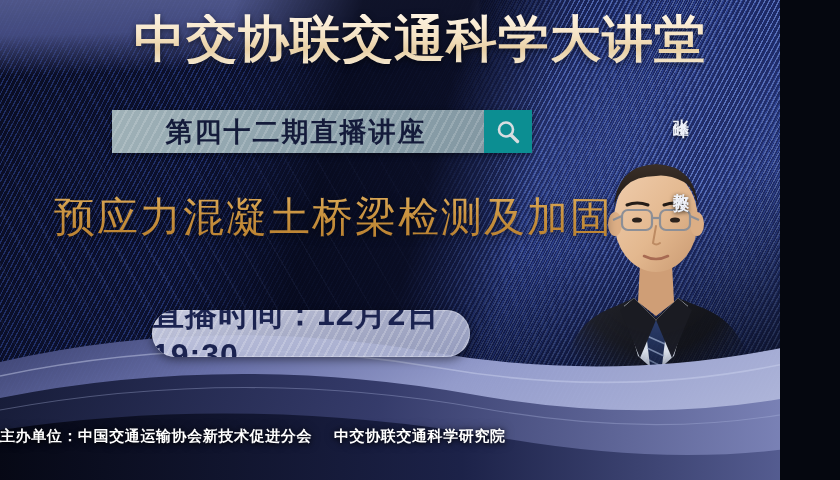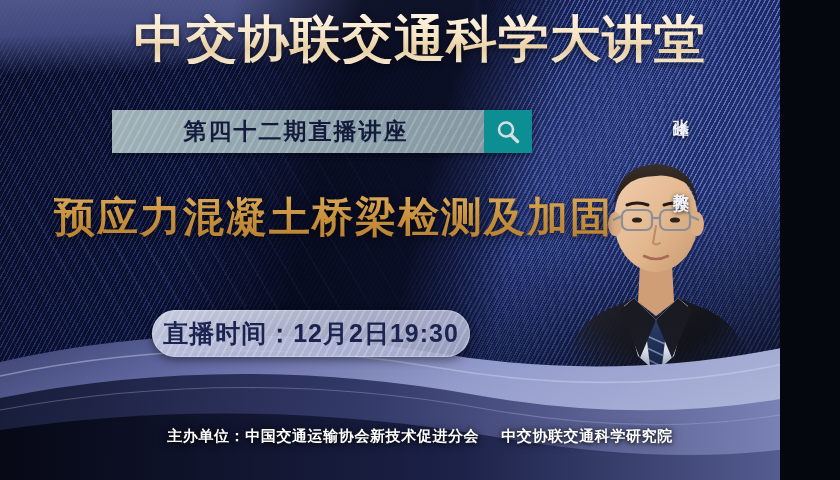--- a/index.html
+++ b/index.html
@@ -123,39 +123,39 @@
     content:""; position:absolute; inset:0;
     background-image: repeating-linear-gradient(
       118deg, rgba(255,255,255,0.00) 0px, rgba(255,255,255,0.00) 5px,
       rgba(255,255,255,0.16) 5px, rgba(255,255,255,0.16) 7px);
     pointer-events:none;
   }
   .sub-banner-text {
     flex: 1;
     display: flex; align-items: center; justify-content: center;
     color: #141b3a;
-    font-size: 23px;
+    font-size: 27px;
     font-weight: bold;
     letter-spacing: 2px;
     padding-right: 4px;
     position: relative; z-index: 1;
   }
   .sub-banner-icon {
     width: 48px;
     background: #0c8e92;
     display: flex; align-items: center; justify-content: center;
     position: relative; z-index: 1;
   }
   .sub-banner-icon svg { display:block; }
 
   
   .topic {
     position: absolute; left: 54px; top: 190px;
     font-size: 41px;
-    font-weight: bold;
+    font-weight: normal;
     letter-spacing: 2px;
     color: #c99340;
     background: linear-gradient(180deg, #dfae5c 0%, #c68f3c 52%, #b77e2e 100%);
     -webkit-background-clip: text;
     background-clip: text;
     -webkit-text-fill-color: transparent;
     filter: drop-shadow(0 2px 4px rgba(0,0,0,.6));
   }
 
   
@@ -170,21 +170,21 @@
   }
   .time-pill::before {
     content:""; position:absolute; inset:0;
     background-image: repeating-linear-gradient(
       118deg, rgba(255,255,255,0.00) 0px, rgba(255,255,255,0.00) 5px,
       rgba(255,255,255,0.20) 5px, rgba(255,255,255,0.20) 7px);
   }
   .time-pill-text {
     position: relative; z-index: 1;
     color: #1b2350;
-    font-size: 25px;
+    font-size: 32px;
     font-weight: bold;
     letter-spacing: 1px;
   }
 
   
   .v-col {
     position: absolute;
     writing-mode: vertical-rl;
     text-orientation: upright;
     font-weight: bold;
@@ -215,21 +215,21 @@
     right: 88px; top: 180px;
     font-size: 16px;
     letter-spacing: 3px;
     color: #eef1f8;
     filter: drop-shadow(0 1px 2px rgba(0,0,0,.75));
   }
 
   
   .footer {
     position: absolute; left: 0; top: 427px; width: 840px;
-    text-align: center;
+    text-align: left;
     color: #ffffff;
     font-size: 15px;
     font-weight: bold;
     letter-spacing: .6px;
     text-shadow: 0 1px 4px rgba(0,0,0,.85), 0 0 10px rgba(0,0,0,.5);
   }
   .footer .gap { display: inline-block; width: 22px; }
 </style>
 </head>
 <body>

